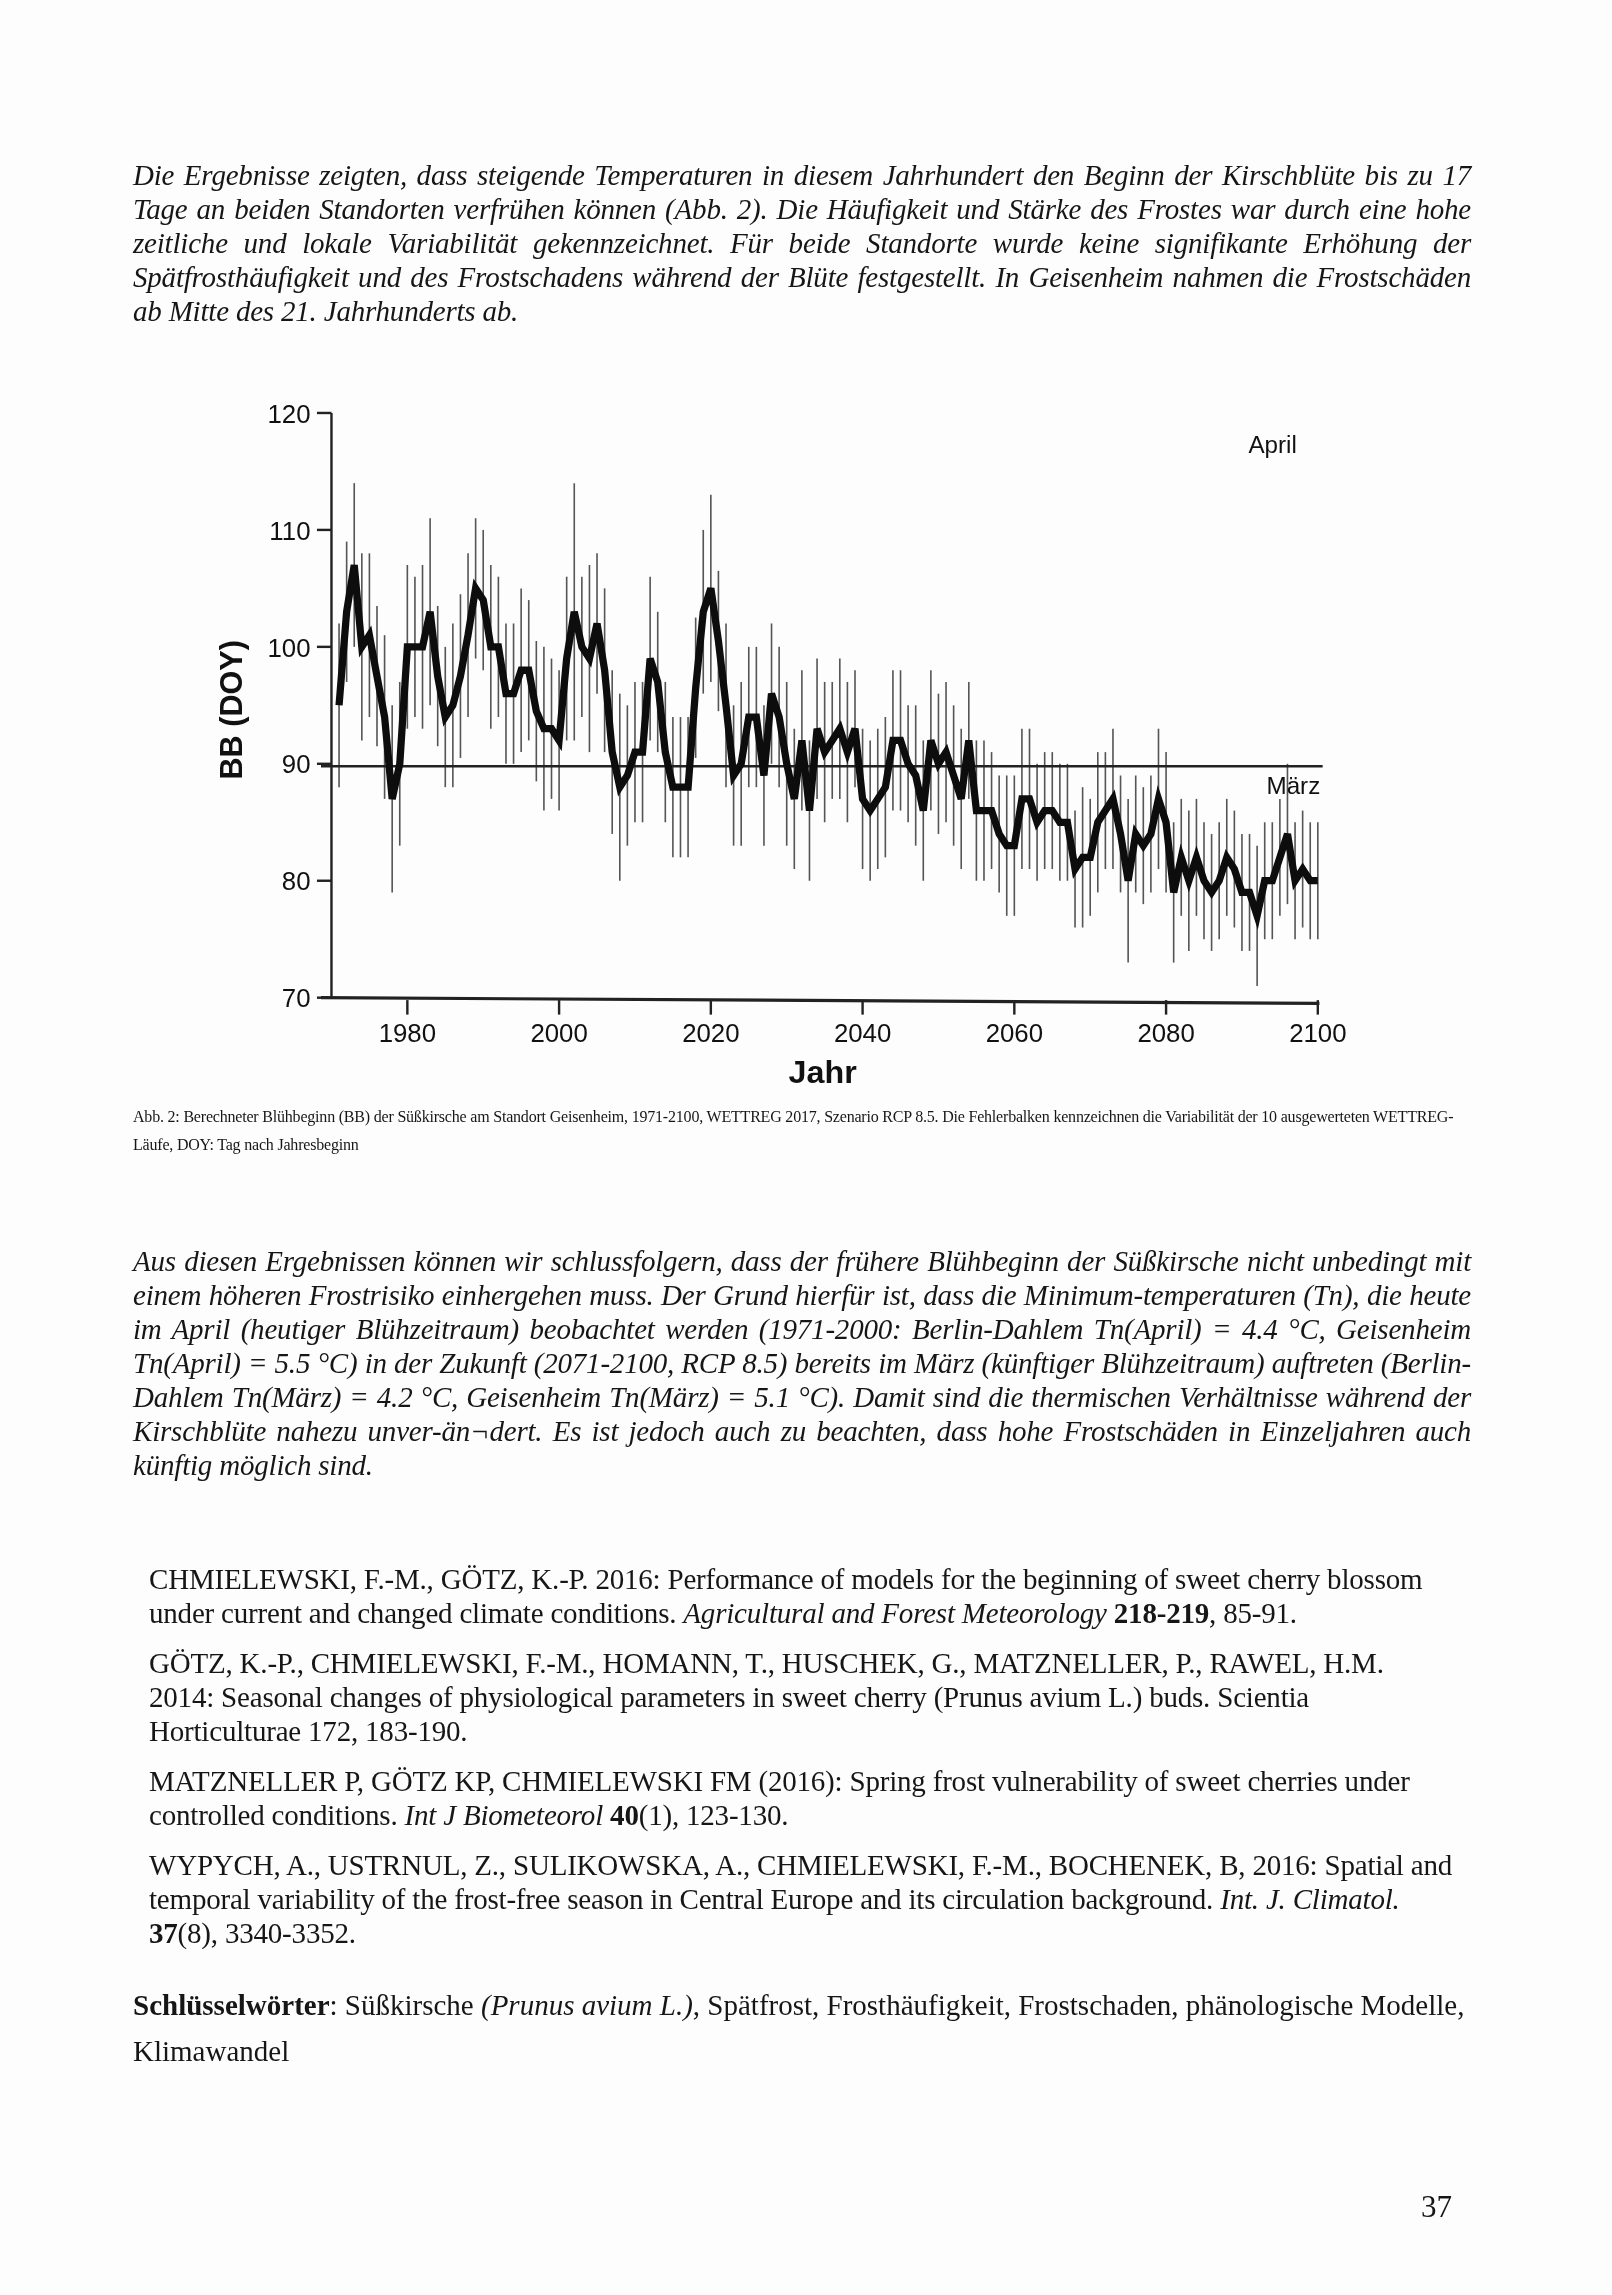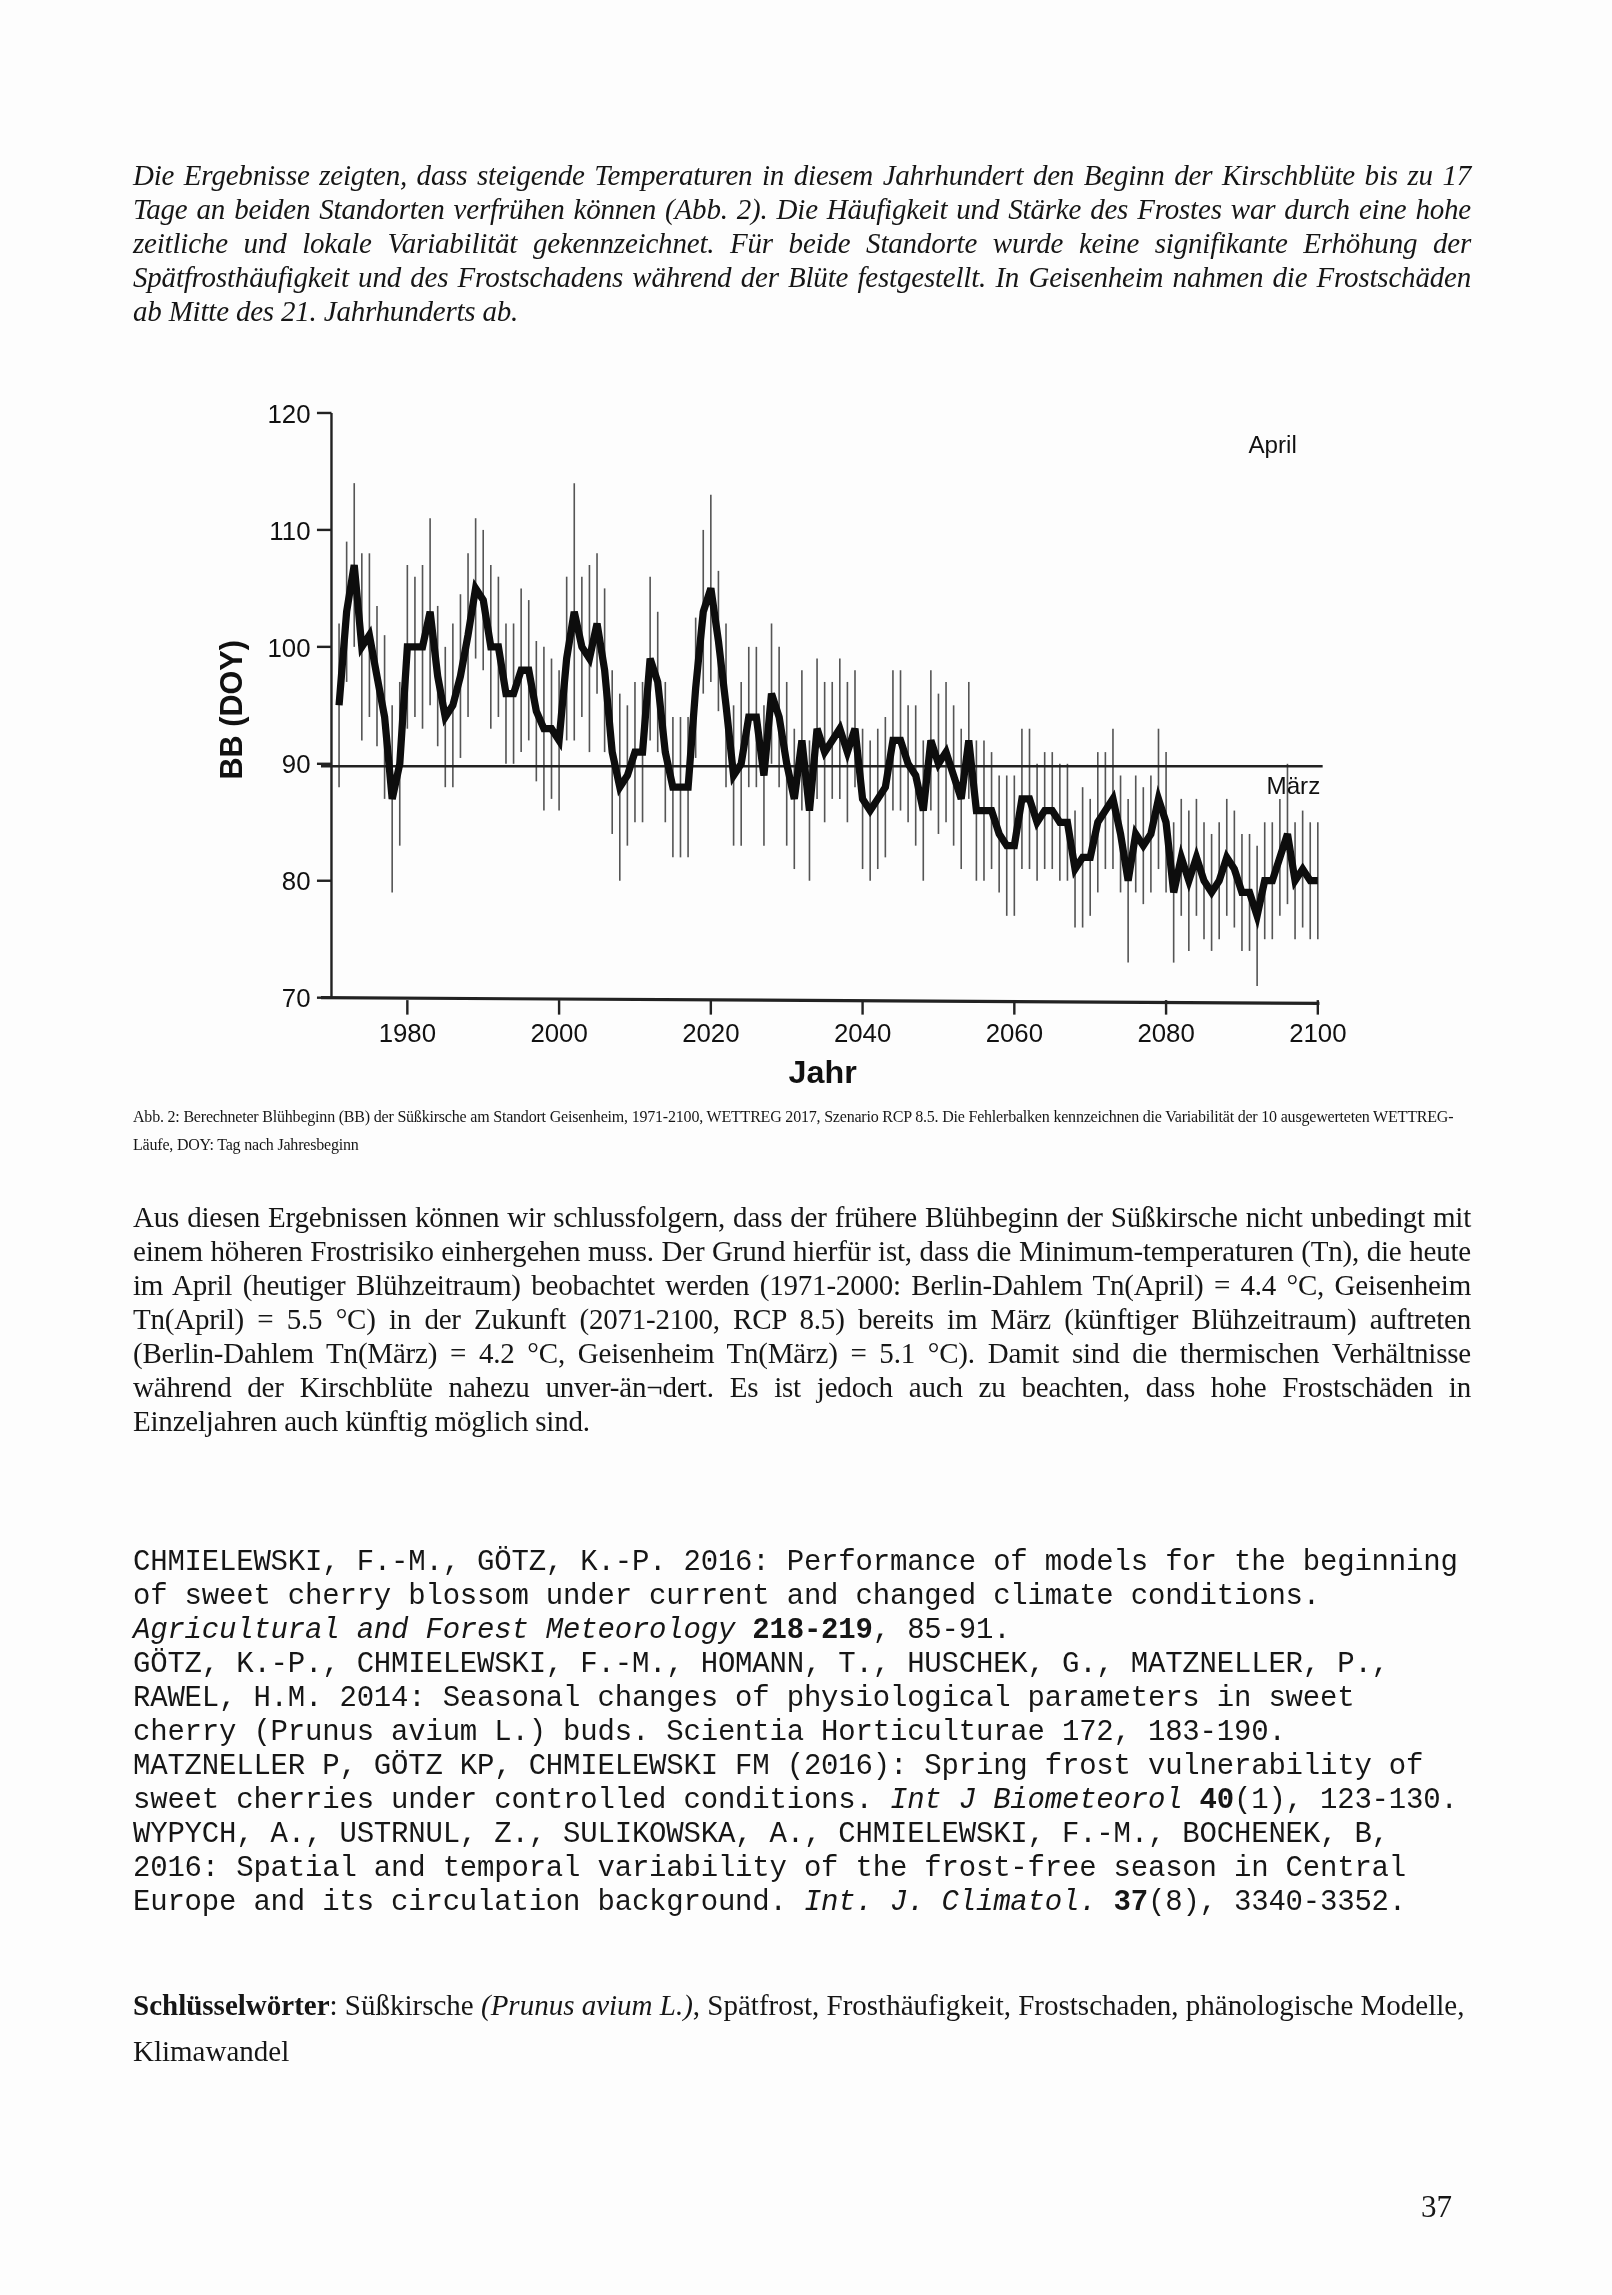--- a/index.html
+++ b/index.html
@@ -3,23 +3,23 @@
 <meta charset="utf-8">
 <style>
   html,body{margin:0;padding:0;background:#fdfdfd;}
   body{width:1613px;height:2295px;position:relative;overflow:hidden;
        font-family:"Liberation Serif","DejaVu Serif",serif;color:#161616;}
   .para{position:absolute;left:133px;width:1338px;font-size:29px;line-height:34px;
         text-align:justify;letter-spacing:-0.2px;}
   .para p{margin:0;}
   #p1{top:158px;font-style:italic;}
   #caption{position:absolute;left:133px;top:1103px;width:1322px;font-size:16px;line-height:28px;letter-spacing:-0.2px;}
-  #p2{top:1200px;}
+  #p2{top:1244px;font-style:italic;}
   #lit{position:absolute;left:133px;top:1546px;width:1338px;font-size:29px;line-height:34px;letter-spacing:-0.2px;}
-  #lit .ref{margin:0;font-family:Liberation Mono, monospace;}
+  #lit .ref{margin:16px;}
   #lit .head{font-weight:bold;margin:0;}
   #kw{position:absolute;left:133px;top:1982px;width:1338px;font-size:29px;line-height:46px;}
   #pagenum{position:absolute;left:1421px;top:2189px;font-size:31px;}
   i{font-style:italic;} b{font-weight:bold;}
   #chart{position:absolute;left:0;top:0;width:1613px;height:1105px;pointer-events:none;}
   #chart text{font-family:"Liberation Sans","DejaVu Sans",sans-serif;fill:#111;}
 </style>
 </head>
 <body>
 

